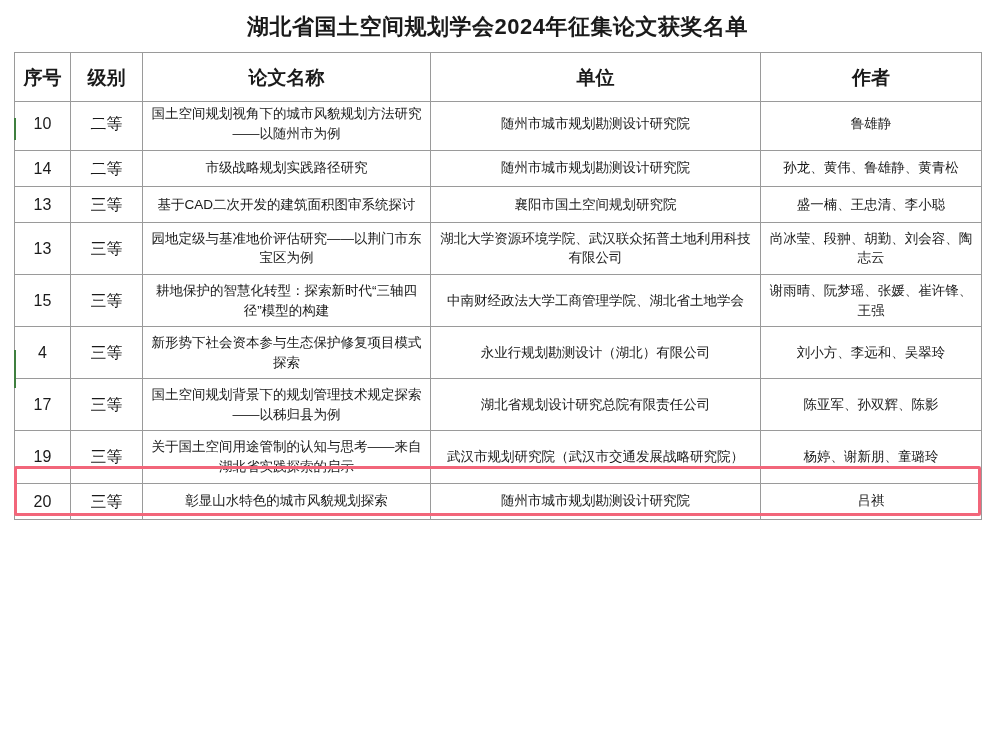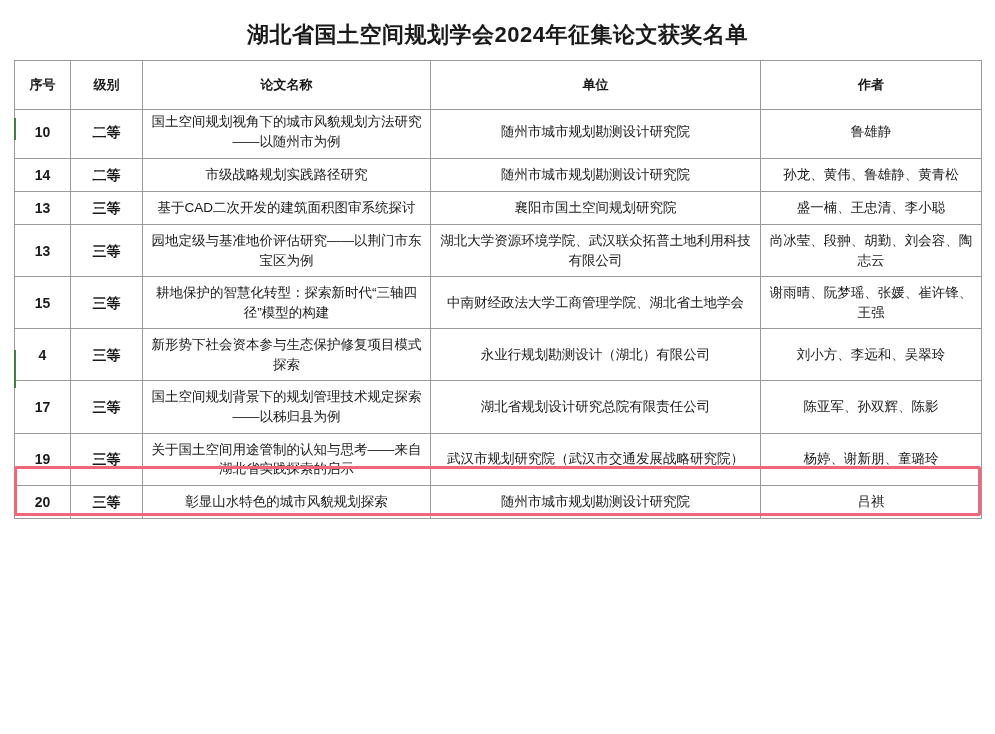--- a/index.html
+++ b/index.html
@@ -11,21 +11,21 @@
     height: 734px;
     background: #ffffff;
     font-family: "Liberation Sans", sans-serif;
     -webkit-font-smoothing: antialiased;
   }
   .page {
     position: relative;
     width: 995px;
     height: 734px;
     box-sizing: border-box;
-    padding: 8px 14px;
+    padding: 0 14px;
     overflow: hidden;
   }
   .title {
     text-align: center;
     font-size: 22px;
     font-weight: bold;
     color: #1a1a1a;
     letter-spacing: 0.5px;
     padding: 14px 0 12px 0;
     line-height: 1.2;
@@ -41,37 +41,36 @@
   table.award td {
     border: 1px solid #9a9a9a;
     text-align: center;
     vertical-align: middle;
     padding: 6px 4px;
     line-height: 1.45;
     word-break: break-word;
   }
   table.award thead th {
     font-weight: bold;
-    font-size: 13px;
+    font-size: 19px;
     height: 40px;
     padding: 4px;
     text-align: center;
   }
   col.c-idx    { width: 56px; }
   col.c-level  { width: 72px; }
   col.c-paper  { width: 288px; }
   col.c-unit   { width: 330px; }
   col.c-author { width: 221px; }
 
   td.paper, td.unit, td.author {
     font-size: 13.5px;
   }
   td.idx, td.level {
-    font-size: 14px;
-    font-weight: bold;
+    font-size: 16px;
   }
   tr.first-row td {
     padding-top: 2px;
   }
   
   .page .hl-box {
     position: absolute;
     left: 14px;
     top: 466px;
     width: 967px;

